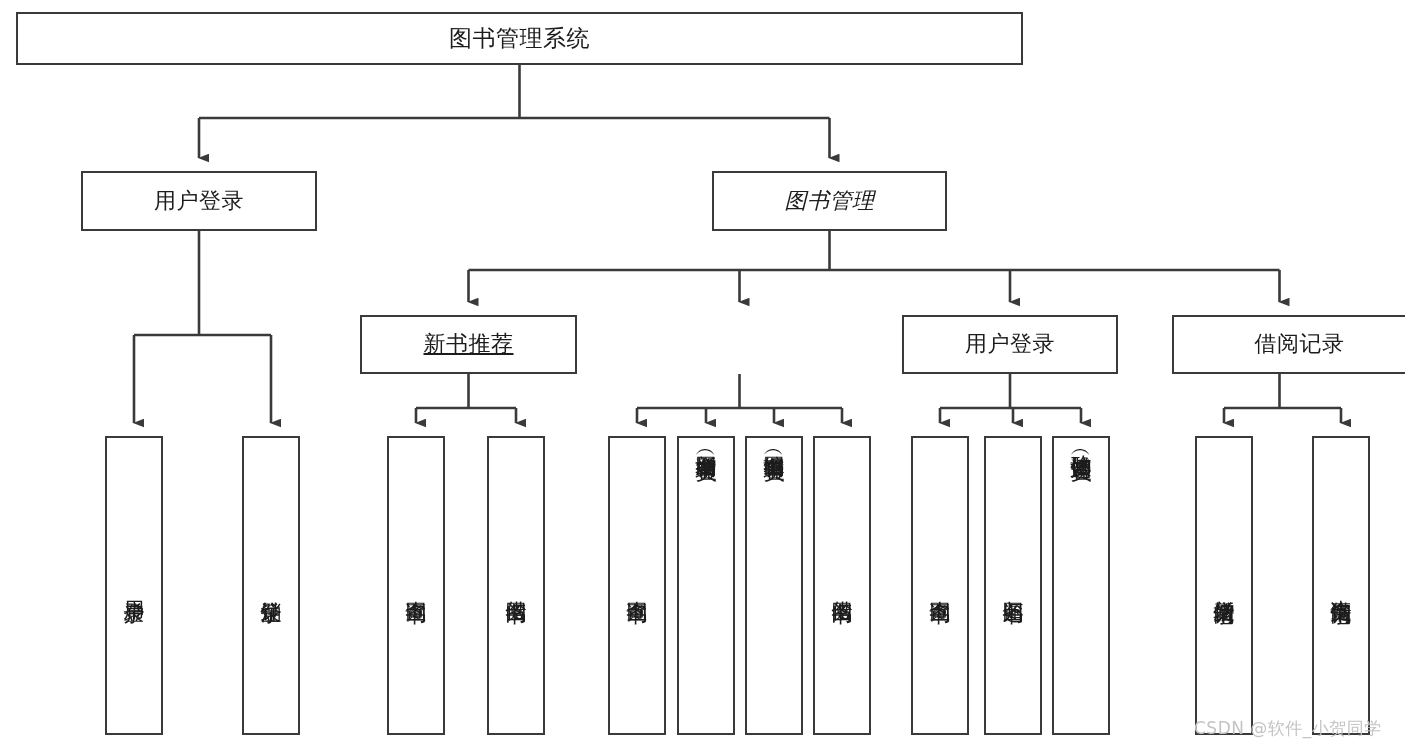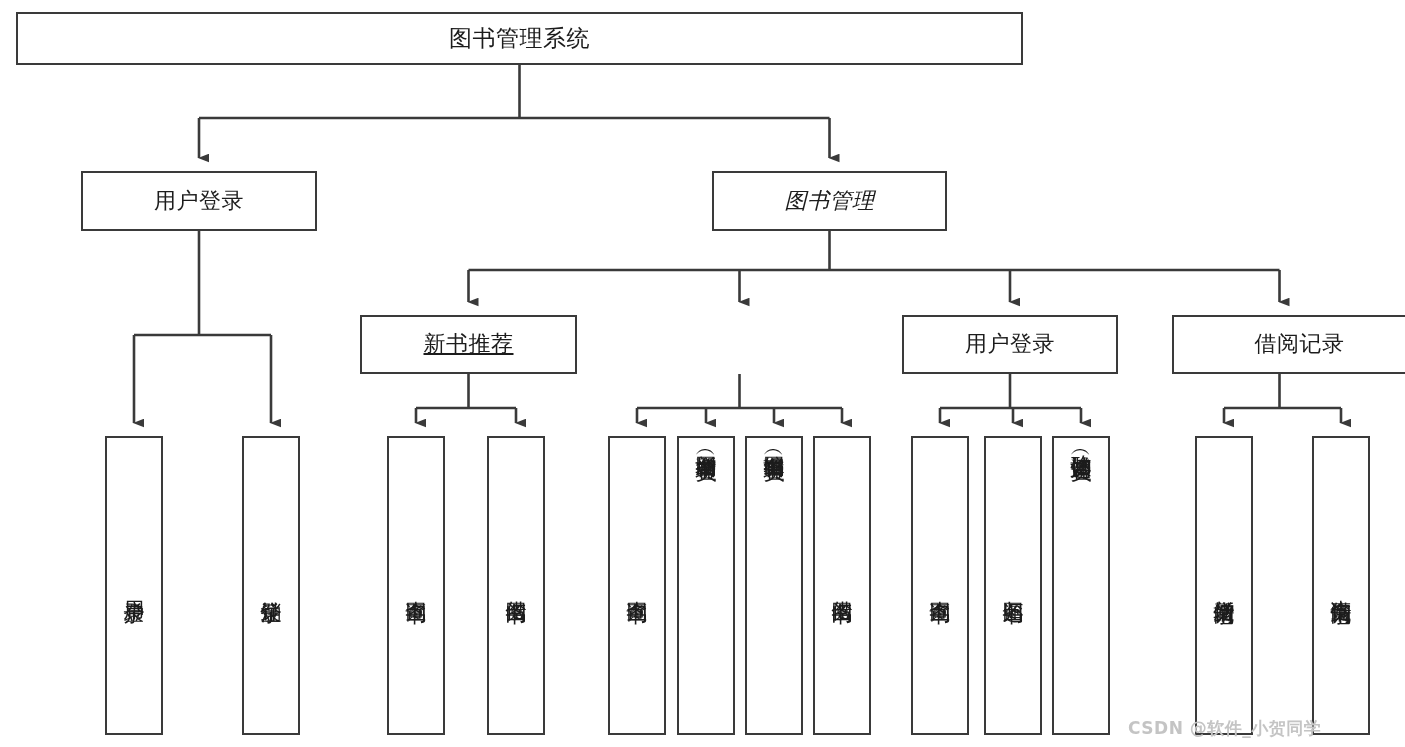--- a/index.html
+++ b/index.html
@@ -191,15 +191,15 @@
   </div>
 
   <div class="node vert centered" id="n-leaf_add_record" style="left: 1195px; top: 436px; width: 58px; height: 299px;">
     <span class="label">新增借阅记录</span>
   </div>
 
   <div class="node vert centered" id="n-leaf_query_record" style="left: 1312px; top: 436px; width: 58px; height: 299px;">
     <span class="label">查询借阅记录</span>
   </div>
 
-  <div class="watermark" style="left:1128px; top:717px;font-weight:bold;">CSDN @软件_小贺同学</div>
+  <div class="watermark" style="left:1194px; top:717px;">CSDN @软件_小贺同学</div>
 
 </div>
 
 </body></html>

